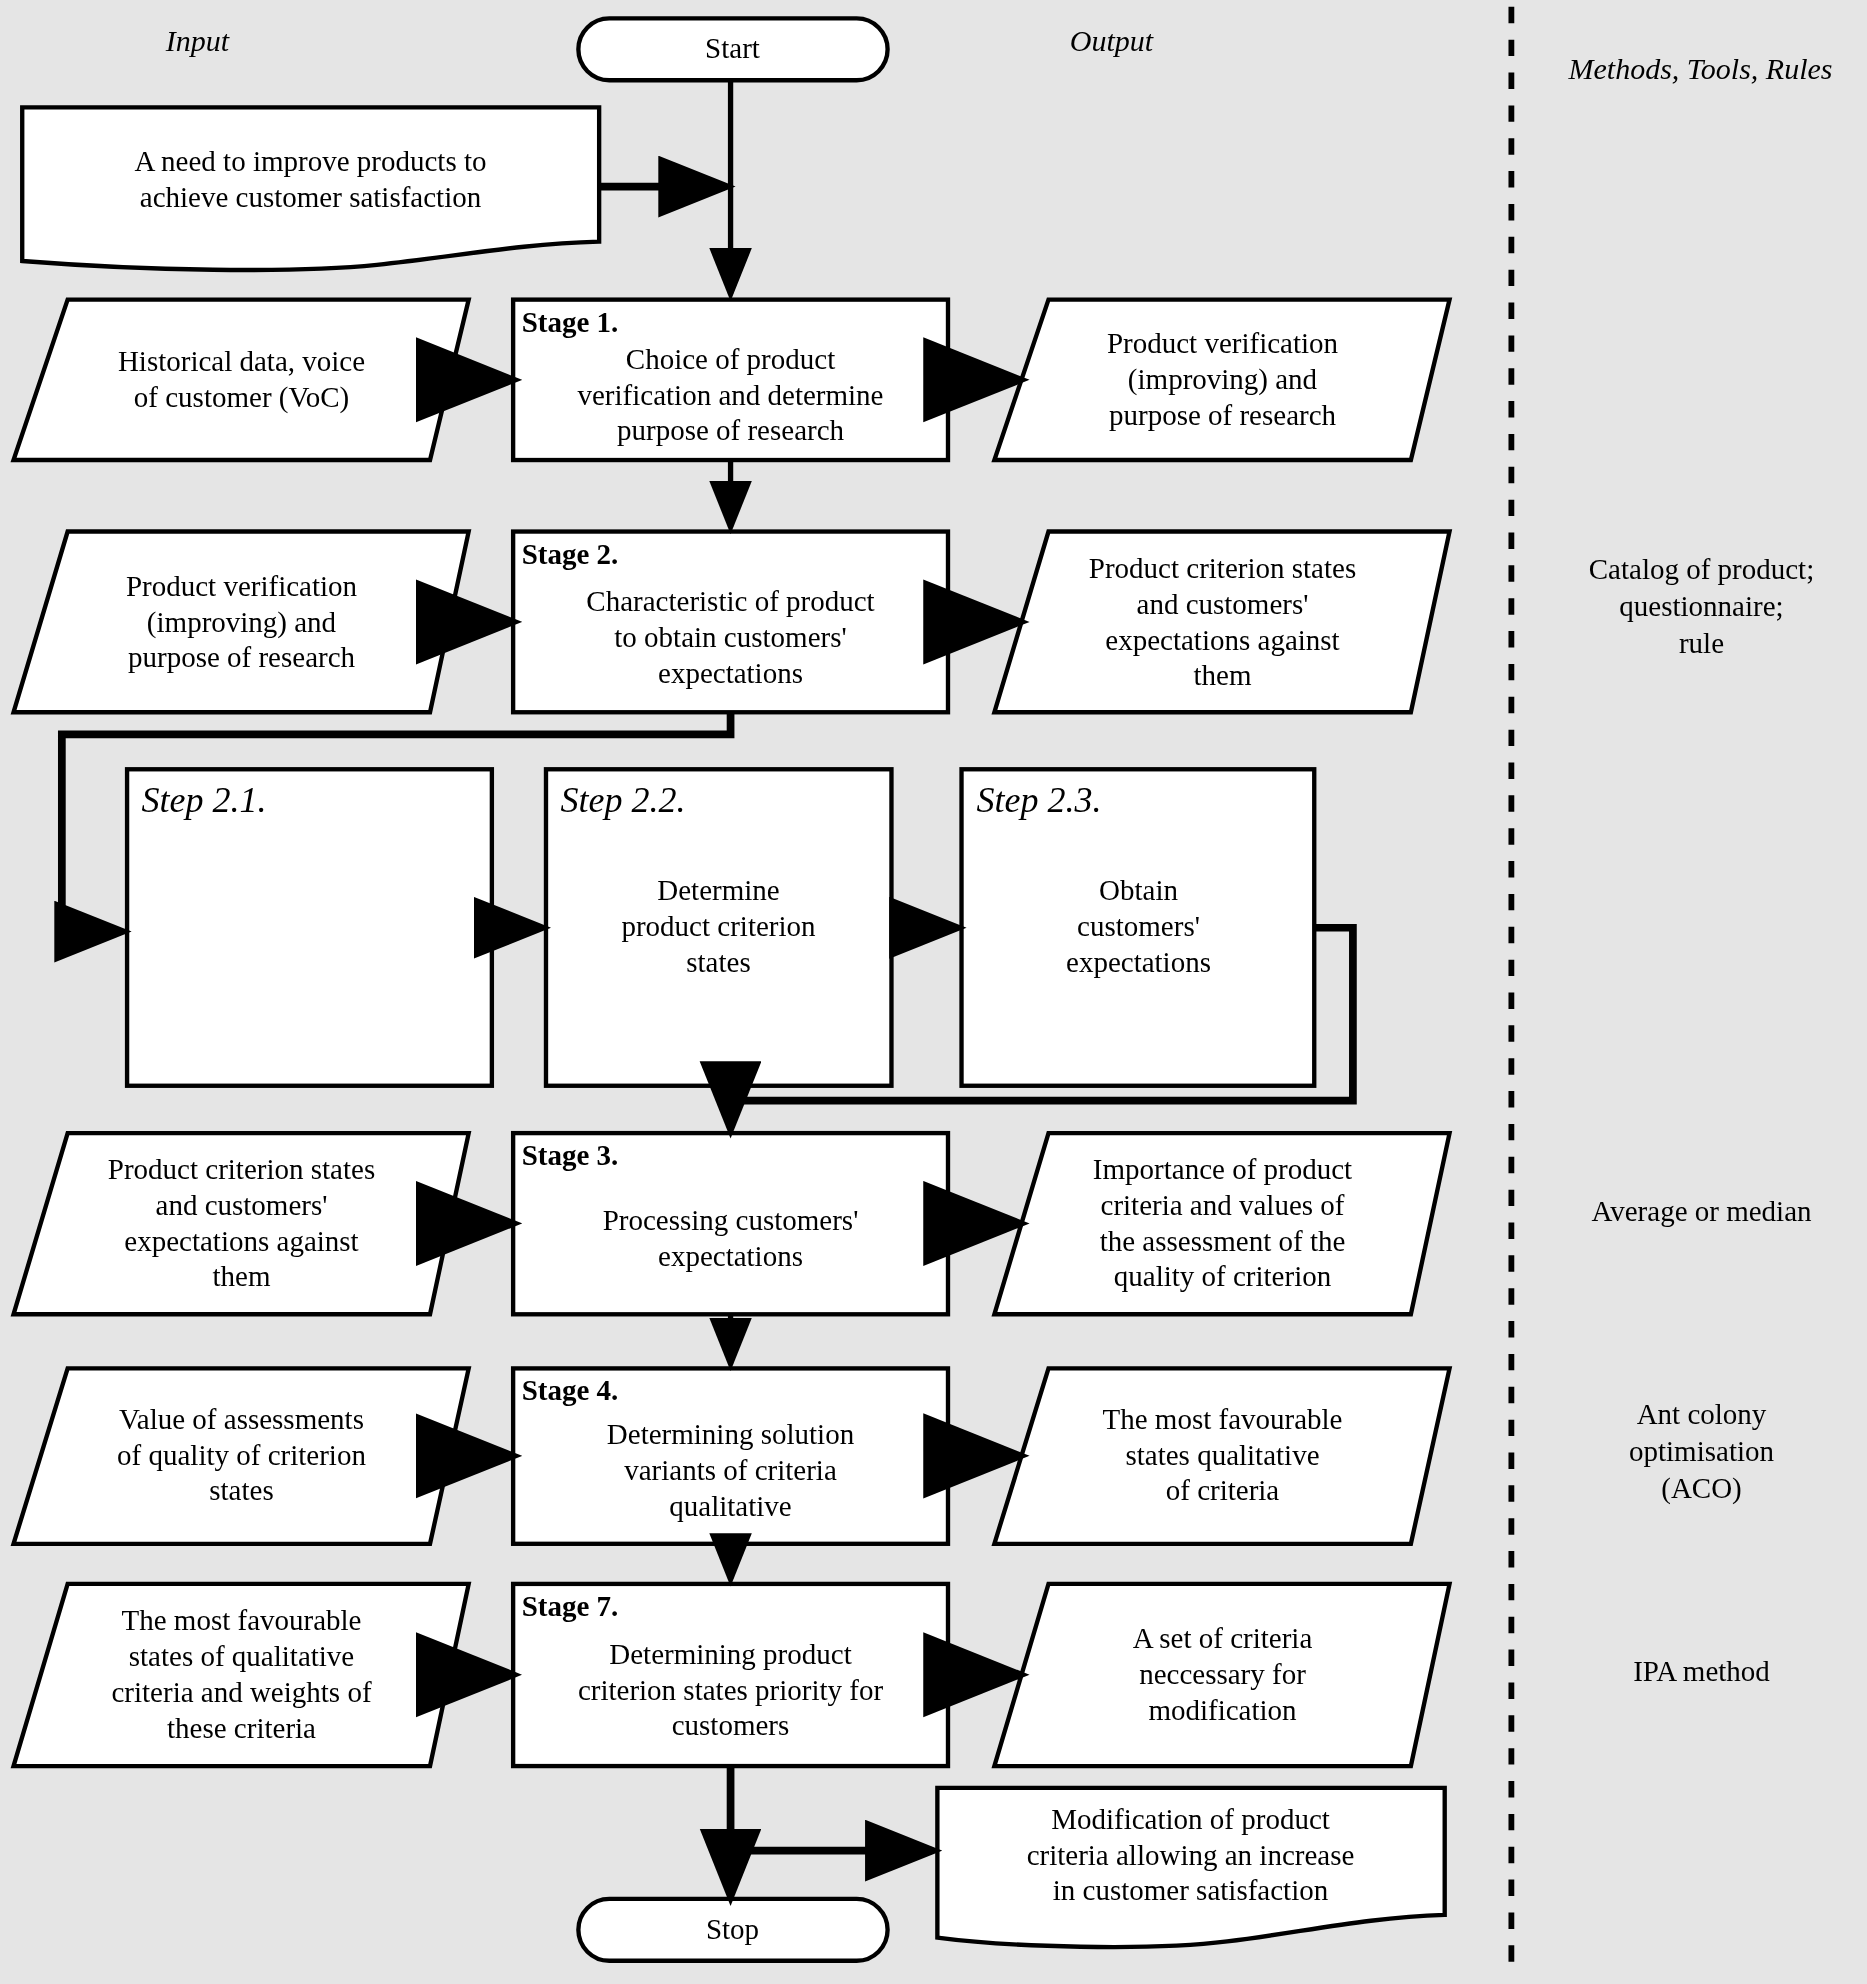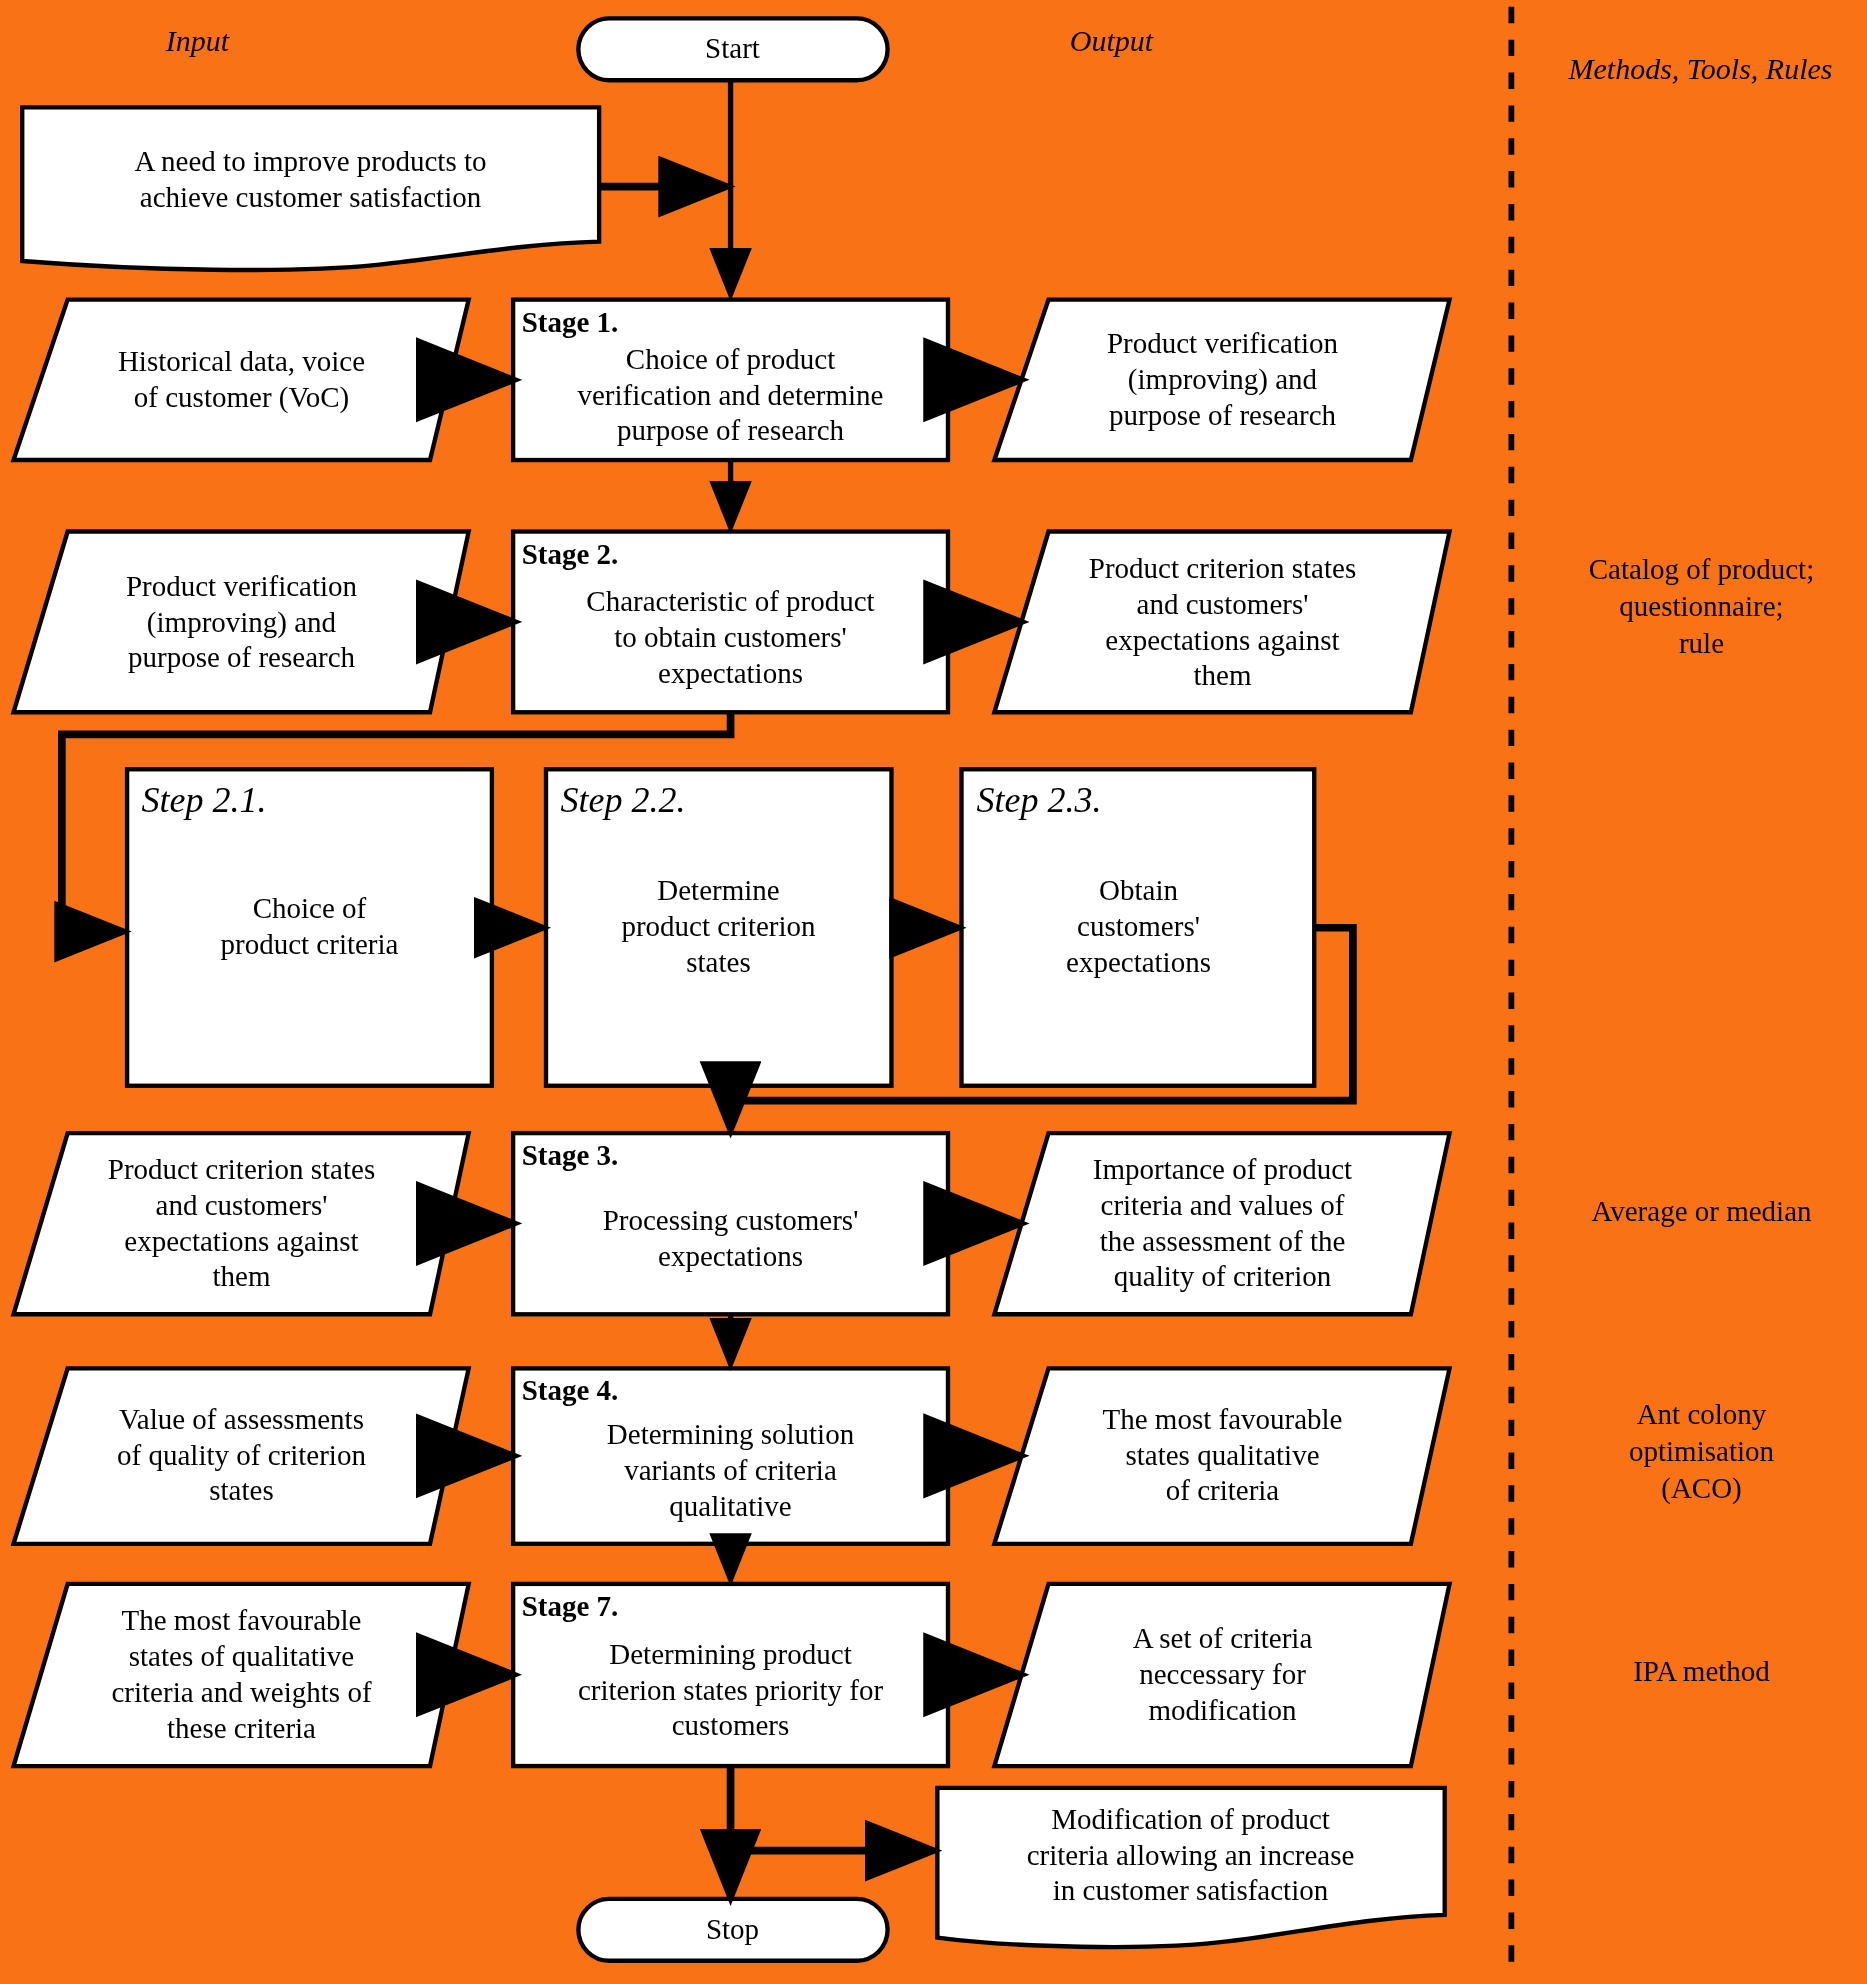--- a/index.html
+++ b/index.html
@@ -9,21 +9,21 @@
     background: #ffffff;
   }
   body {
     font-family: "Liberation Serif", "DejaVu Serif", serif;
     color: #000000;
   }
   #page {
     position: relative;
     width: 1867px;
     height: 1985px;
-    background: #f97316;
+    background: #e5e5e5;
     overflow: hidden;
   }
   #svg-layer {
     position: absolute;
     left: 0;
     top: 0;
     width: 1867px;
     height: 1985px;
   }
   .node {
@@ -226,22 +226,20 @@
 and customers'
 expectations against
 them</span>
   </div>
   <div class="method-label" style="left:1537px; top:551px; width:329px;">Catalog of product;
 questionnaire;
 rule</div>
 
   <div class="node substep" style="left:127px; top:769px; width:365px; height:316px;">
     <span class="step-title">Step 2.1.</span>
-    <span class="body">Choice of
-product criteria</span>
   </div>
   <div class="node substep" style="left:546px; top:769px; width:345px; height:316px;">
     <span class="step-title">Step 2.2.</span>
     <span class="body">Determine
 product criterion
 states</span>
   </div>
   <div class="node substep" style="left:962px; top:769px; width:353px; height:316px;">
     <span class="step-title">Step 2.3.</span>
     <span class="body">Obtain

